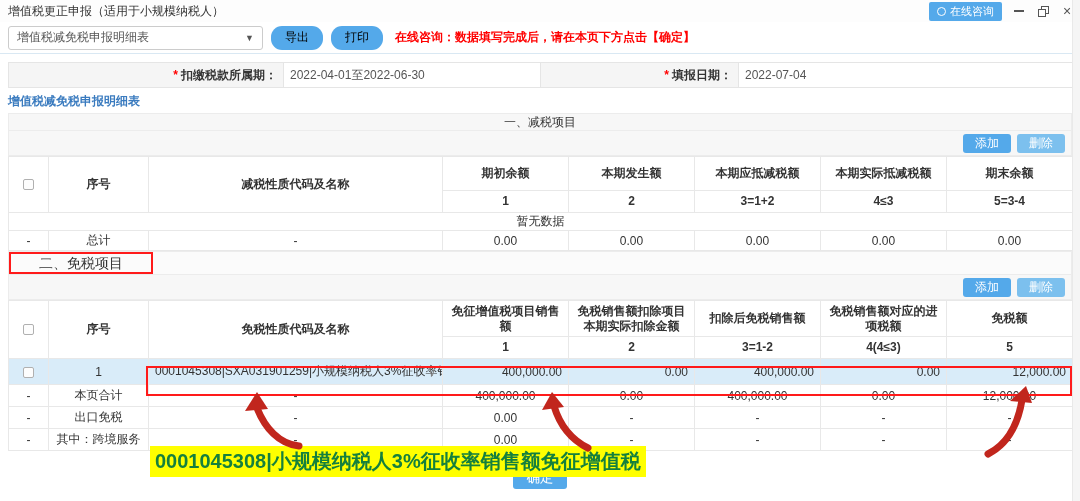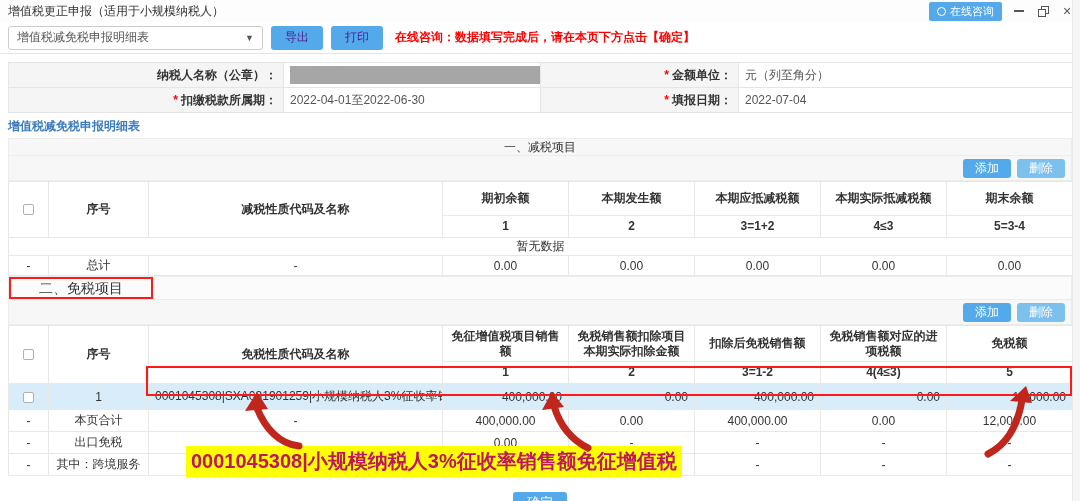--- a/index.html
+++ b/index.html
@@ -17,21 +17,21 @@
   .ic-min { width:10px; height:2px; background:#555; display:inline-block; }
   .ic-rest { position:relative; width:11px; height:11px; display:inline-block; }
   .ic-rest .r1 { position:absolute; left:0; bottom:0; width:8px; height:8px; border:1px solid #555; background:#fdfdfd; }
   .ic-rest .r2 { position:absolute; right:0; top:0; width:8px; height:8px; border:1px solid #555; }
   .ic-close { font-size:14px; color:#555; line-height:1; }
 
   
   .toolbar { height:32px; display:flex; align-items:center; gap:8px; padding:0 8px; border-bottom:1px solid #d9e8f3; background:#fff; }
   .selectbox { width:255px; height:24px; border:1px solid #ccc; border-radius:3px; background:#fff; display:flex; align-items:center; justify-content:space-between; padding:0 8px; color:#555; cursor:pointer; }
   .selectbox .car { font-size:9px; color:#555; }
-  .btn { background:#54a9ea; color:#4c1d95; border:none; border-radius:3px; font-size:12px; height:24px; padding:0 14px; cursor:pointer; }
+  .btn { background:#54a9ea; color:#000000; border:none; border-radius:11px; font-size:12px; height:24px; padding:0 14px; cursor:pointer; }
   .hint { color:#ff0000; font-weight:bold; margin-left:4px; }
 
   
   .formgrid { margin:8px 8px 0 8px; width:1064px; border:1px solid #e5e5e5; border-collapse:collapse; table-layout:fixed; }
   .formgrid td { border:1px solid #e5e5e5; height:25px; padding:0 6px; }
   .formgrid .lab { background:#f5f5f5; text-align:right; font-weight:bold; color:#333; }
   .formgrid .val { background:#fff; color:#555; }
   .req { color:#ff0000; margin-right:3px; font-weight:bold; }
   .redact { width:250px; height:18px; background:#a6a6a6; }
 
@@ -59,21 +59,21 @@
   .num-right { text-align:right !important; }
   .namecell { text-align:left !important; position:relative; padding-right:22px !important; color:#555; }
   .namecell .chev { position:absolute; right:6px; top:50%; transform:translateY(-50%); color:#888; font-size:11px; }
   .chk { display:inline-block; width:11px; height:11px; border:1px solid #b0b0b0; border-radius:2px; background:#fdfdfd; vertical-align:middle; }
 
   .confirm-row { text-align:center; margin-top:16px; }
   .btn-confirm { background:#54a9ea; color:#fff; border:none; border-radius:3px; height:22px; padding:0 14px; cursor:pointer; }
 
   
   .row1-redframe { position:absolute; left:146px; top:366px; width:926px; height:30px; border:2px solid #ff1a1a; pointer-events:none; }
-  .annotation { position:absolute; left:150px; top:446px; background:#ffff00; color:#be185d; font-weight:bold; font-size:20px; padding:2px 5px; white-space:nowrap;margin-left:36px; }
+  .annotation { position:absolute; left:150px; top:446px; background:#ffff00; color:#15803d; font-weight:bold; font-size:20px; padding:2px 5px; white-space:nowrap; }
   .arrow { position:absolute; pointer-events:none; }
   .scrolltrack { position:absolute; right:0; top:0; width:8px; height:501px; background:#f5f5f5; border-left:1px solid #e9e9e9; }
 </style>
 </head>
 <body>
 
 <div class="app">
 
   <div class="titlebar">
     <span class="ttl">增值税更正申报（适用于小规模纳税人）</span>
@@ -108,28 +108,20 @@
   </div>
 
   <table class="formgrid">
     <colgroup>
         <col style="width:275px">
         <col style="width:257px">
         <col style="width:198px">
         <col style="width:334px">
       </colgroup>
     <tbody>
-        <tr>
-      <td class="lab"><span>纳税人名称（公章）：</span></td>
-      <td class="val">
-            <div class="redact"></div>
-          </td>
-      <td class="lab"><span class="req">*</span><span>金额单位：</span></td>
-      <td class="val">元（列至角分）</td>
-    </tr>
     <tr>
       <td class="lab"><span class="req">*</span><span>扣缴税款所属期：</span></td>
       <td class="val">2022-04-01至2022-06-30</td>
       <td class="lab"><span class="req">*</span><span>填报日期：</span></td>
       <td class="val">2022-07-04</td>
     </tr>
   </tbody>
     </table>
 
   <div class="sheet-title">增值税减免税申报明细表</div>

